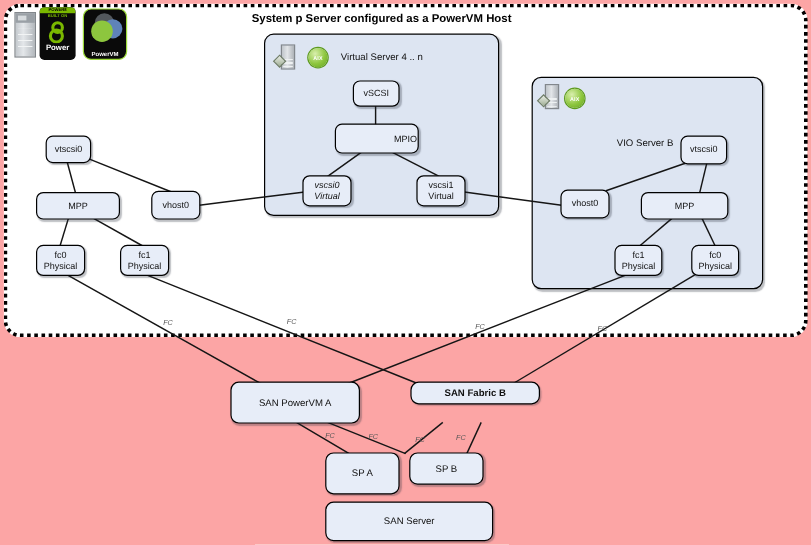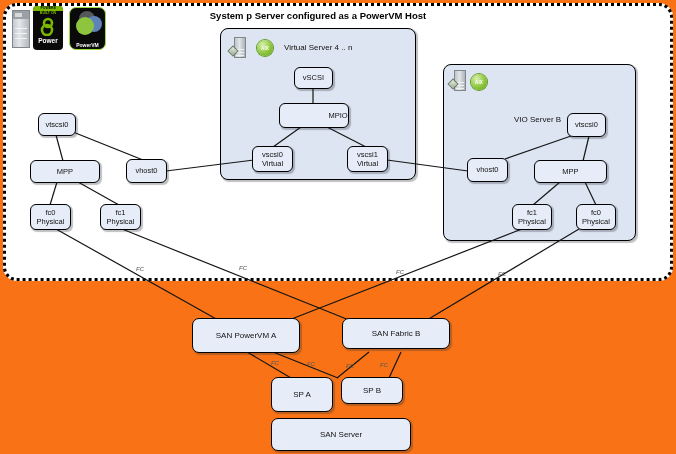--- a/index.html
+++ b/index.html
@@ -1,16 +1,16 @@
 <!DOCTYPE html>
 <html><head>
 <meta charset="utf-8">
 <style>
   html,body{margin:0;padding:0;background:#fff;}
-  .stage{position:relative;width:676px;height:454px;background:#f97316;
+  .stage{position:relative;width:676px;height:454px;background:#fca5a5;
          font-family:"Liberation Sans",sans-serif;overflow:hidden;}
 
   
   .frame{position:absolute;left:3px;top:3px;width:670px;height:278px;
          border:3px dotted #000;border-radius:14px;box-sizing:border-box;background:#fff;}
   .frame-title{position:absolute;left:103px;top:10px;width:430px;text-align:center;
          font-size:9.5px;font-weight:bold;color:#000;}
 
   
   .container{position:absolute;background:#dde5f2;border:1.8px solid #000;border-radius:8px;
@@ -169,21 +169,21 @@
         <span>fc1
 Physical</span>
       </div>
 
     <div class="node" style="left:294px;top:67px;width:39px;height:22px;">
         <span>vSCSI</span>
       </div>
     <div class="node" style="left:279px;top:103px;width:70px;height:25px;padding-left:48px;">
         <span>MPIO</span>
       </div>
-    <div class="node" style="left:252px;top:146px;width:41px;height:26px;">
+    <div class="node" style="left:252px;top:146px;width:41px;height:26px;font-style:italic;">
         <span>vscsi0
 Virtual</span>
       </div>
     <div class="node" style="left:347px;top:146px;width:41px;height:26px;">
         <span>vscsi1
 Virtual</span>
       </div>
 
     <div class="node" style="left:567px;top:113px;width:39px;height:24px;">
         <span>vtscsi0</span>
@@ -199,21 +199,21 @@
 Physical</span>
       </div>
     <div class="node" style="left:576px;top:204px;width:40px;height:26px;">
         <span>fc0
 Physical</span>
       </div>
 
     <div class="node node--wide" style="left:192px;top:318px;width:108px;height:35px;">
         <span>SAN PowerVM A</span>
       </div>
-    <div class="node node--wide" style="left:342px;top:318px;width:108px;height:31px;">
+    <div class="node node--wide" style="left:342px;top:318px;width:108px;height:19px;font-weight:bold;">
         <span>SAN Fabric B</span>
       </div>
     <div class="node node--wide" style="left:271px;top:377px;width:62px;height:35px;">
         <span>SP A</span>
       </div>
     <div class="node node--wide" style="left:341px;top:377px;width:62px;height:27px;">
         <span>SP B</span>
       </div>
     <div class="node node--wide" style="left:271px;top:418px;width:140px;height:33px;">
         <span>SAN Server</span>

